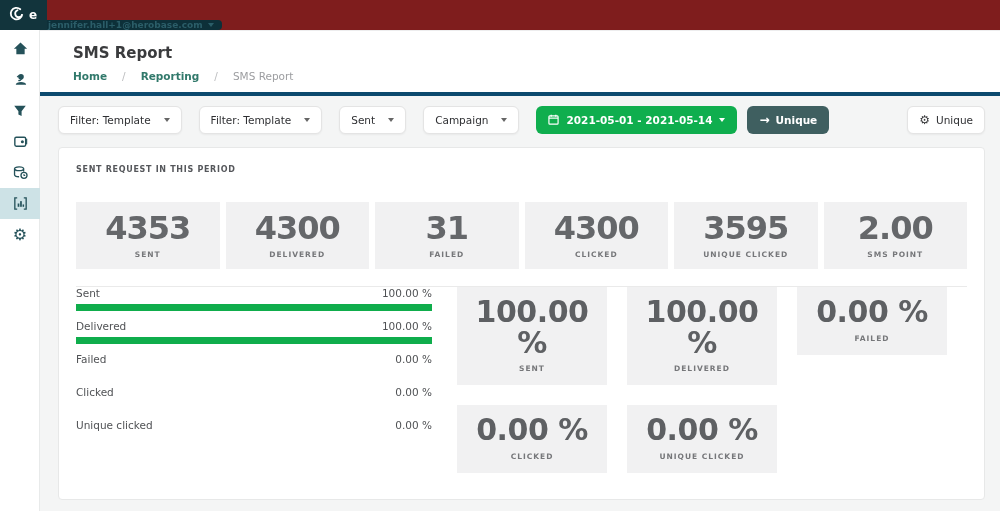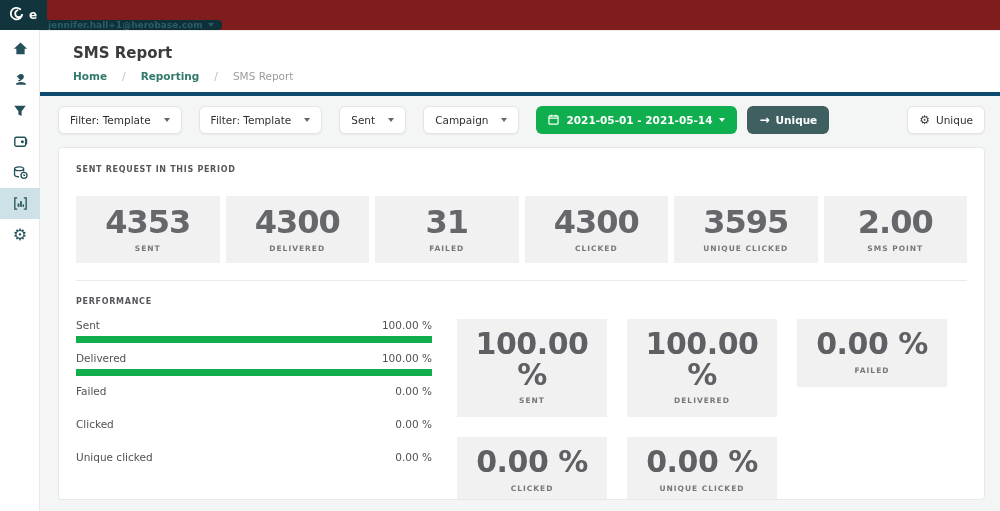--- a/index.html
+++ b/index.html
@@ -59,21 +59,21 @@
          margin-right:10px; }
   .btn-apply { background:#3f5f60; border:none; color:#fff; font-weight:bold; padding:0 12px; gap:6px; }
   .btn-option { margin-left:auto; margin-right:0; gap:6px; }
   .arrow-glyph { font-size:12px; line-height:1; color:#fff; }
   .gear-small { font-size:12px; line-height:1; color:#3a3b3d; }
 
   
   .panel { margin-top:13px; background:#fff; border:1px solid #e7e8e8; border-radius:4px;
            height:353px; overflow:hidden; padding:0 17px; }
   .section-label { font-size:8px; font-weight:bold; letter-spacing:.7px; color:#55575b; }
-  .sec1-label { margin:17px 0 22px 0; }
+  .sec1-label { margin:17px 0 28px 0; }
   .stats-grid { display:grid; grid-template-columns:repeat(6,1fr); gap:6px; }
   .stat-card { background:#f1f1f2; height:67px; display:flex; flex-direction:column;
                align-items:center; justify-content:center; }
   .stat-value { font-size:32px; font-weight:bold; color:#65676a; line-height:1; letter-spacing:-1px; }
   .stat-label { font-size:7.5px; font-weight:bold; letter-spacing:1px; color:#76777a; margin-top:6px; }
 
   .panel-divider { border:none; border-top:1px solid #eaeaea; margin:17px 0 0 0; }
   .sec2-label { margin:16px 0 13px 0; }
 
   .perf-body { display:flex; }
@@ -257,21 +257,20 @@
           <div class="stat-label">UNIQUE CLICKED</div>
         </div>
         <div class="stat-card">
           <div class="stat-value">2.00</div>
           <div class="stat-label">SMS POINT</div>
         </div>
       </div>
 
       <hr class="panel-divider">
 
-      <div class="section-label sec2-label">PERFORMANCE</div>
 
       <div class="perf-body">
 
         <div class="perf-bars">
           <div class="perf-row">
             <div class="perf-row-head">
               <span>Sent</span>
               <span>100.00 %</span>
             </div>
             <div class="perf-track">

